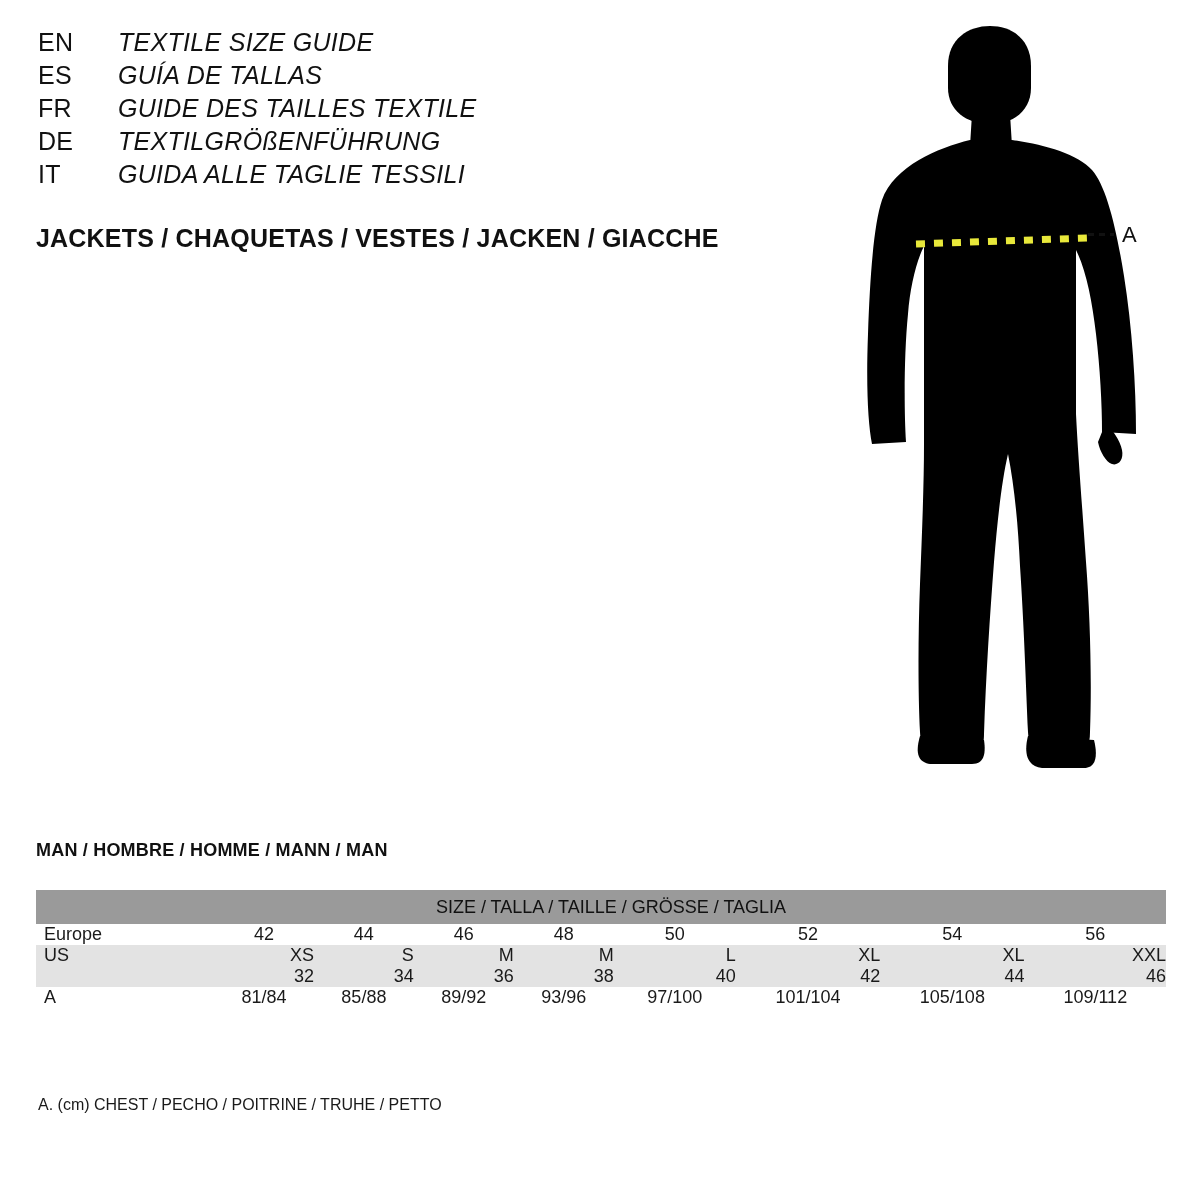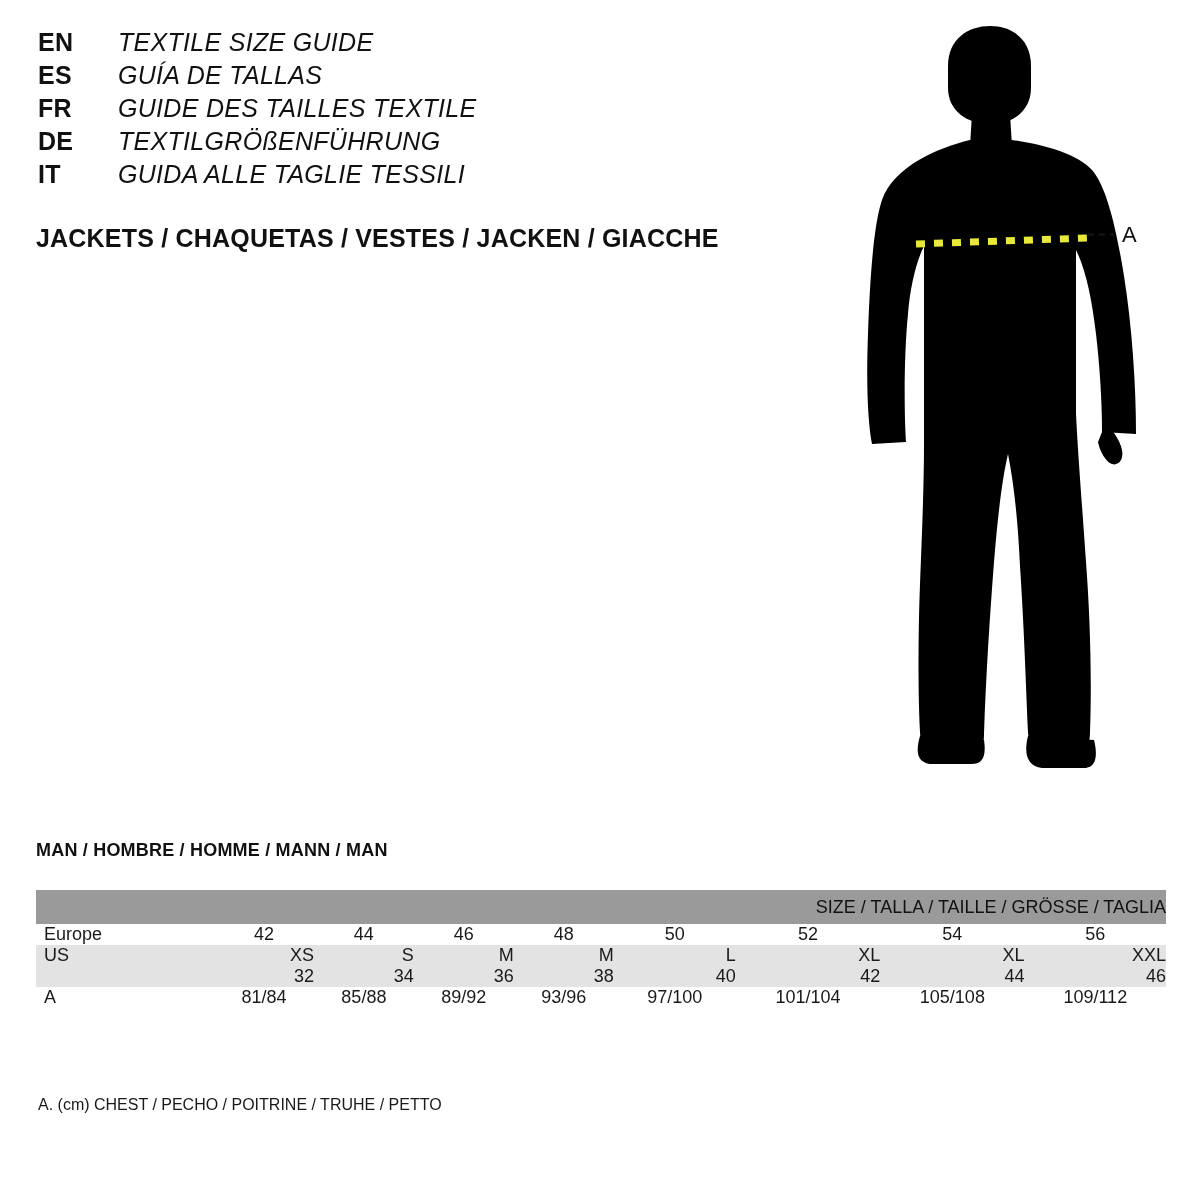--- a/index.html
+++ b/index.html
@@ -28,21 +28,20 @@
     align-items: baseline;
     line-height: 1.0;
     margin-bottom: 8px;
   }
   .lang-code {
     width: 80px;
     flex: 0 0 80px;
     font-size: 25px;
     letter-spacing: 0.3px;
     color: #111;
-    font-weight: bold;
   }
   .lang-text {
     font-size: 25px;
     letter-spacing: 0.3px;
     color: #111;
     font-style: italic;
   }
 
   .category-block {
     position: absolute;
@@ -117,21 +116,21 @@
     padding-left: 8px;
     width: 170px;
   }
   .row-title td {
     background: #9a9a9a;
     color: #111;
     font-size: 18px;
     height: 34px;
   }
   .row-title .row-head {
-    text-align: right;
+    text-align: center;
     padding-left: 20px;
   }
   .row-shade td {
     background: #e3e3e3;
     text-align: right;
   }
   .row-plain td {
     background: #ffffff;
   }
 

